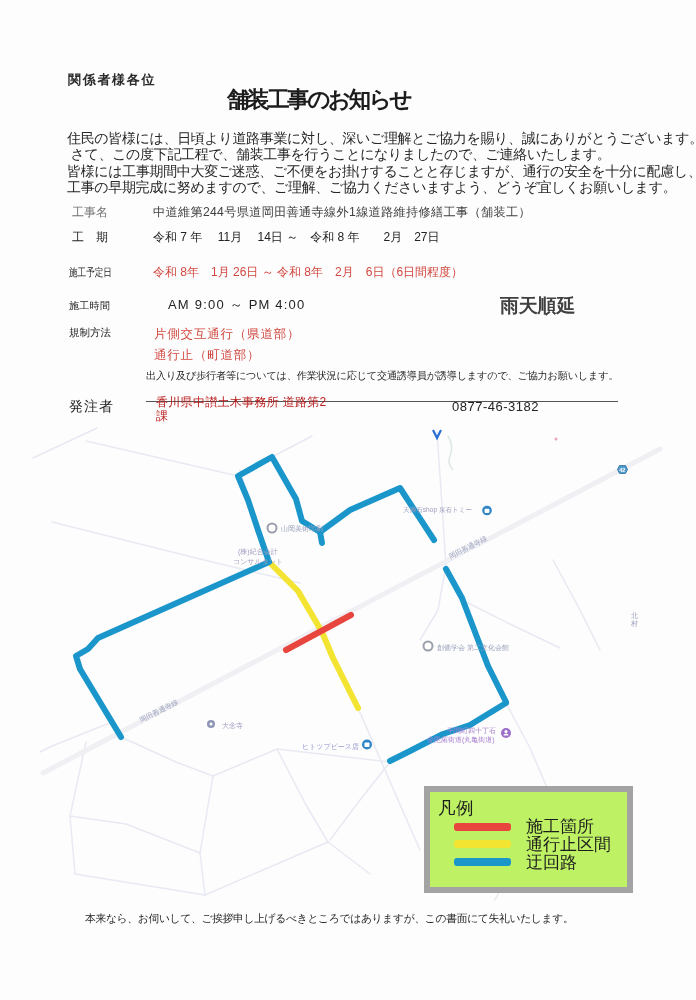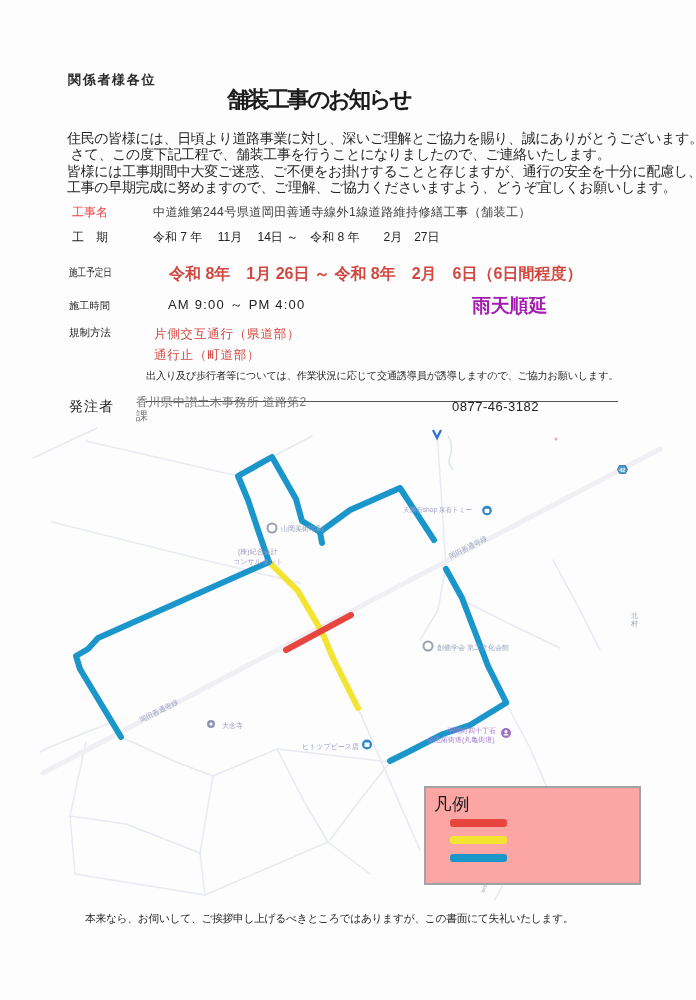--- a/index.html
+++ b/index.html
@@ -14,43 +14,43 @@
 <div class="abs" style="left:68px;top:71px;font-size:13px;font-weight:bold;letter-spacing:1.7px;color:#2a2a2a;">関係者様各位</div>
 <div class="abs" style="left:227px;top:84px;font-size:22.5px;font-weight:bold;letter-spacing:-2.4px;color:#1c1c1c;">舗装工事のお知らせ</div>
 
 <div class="abs" style="left:67px;top:130px;font-size:14px;line-height:16.4px;letter-spacing:-0.35px;color:#262626;">
 住民の皆様には、日頃より道路事業に対し、深いご理解とご協力を賜り、誠にありがとうございます。<br>
 &nbsp;さて、この度下記工程で、舗装工事を行うことになりましたので、ご連絡いたします。<br>
 皆様には工事期間中大変ご迷惑、ご不便をお掛けすることと存じますが、通行の安全を十分に配慮し、<br>
 工事の早期完成に努めますので、ご理解、ご協力くださいますよう、どうぞ宜しくお願いします。
 </div>
 
-<div class="abs" style="left:72px;top:204px;font-size:12px;color:#ef4444;">工事名</div>
+<div class="abs" style="left:72px;top:204px;font-size:12px;color:#737373;">工事名</div>
 <div class="abs" style="left:153px;top:204px;font-size:12.2px;letter-spacing:0.3px;color:#404040;">中道維第244号県道岡田善通寺線外1線道路維持修繕工事（舗装工）</div>
 
 <div class="abs" style="left:72px;top:229px;font-size:12px;color:#1f1f1f;">工　期</div>
 <div class="abs" style="left:153px;top:229px;font-size:12px;color:#232323;">令和 7 年　 11月　 14日 ～　令和 8 年　　2月　27日</div>
 
 <div class="abs" style="left:69px;top:265px;font-size:11px;transform:scaleX(0.78);transform-origin:left top;color:#1f1f1f;">施工予定日</div>
-<div class="abs red" style="left:169px;top:264px;font-size:16px;font-weight:bold;">令和 8年　1月 26日 ～ 令和 8年　2月　6日（6日間程度）</div>
+<div class="abs red" style="left:153px;top:264px;font-size:12px;">令和 8年　1月 26日 ～ 令和 8年　2月　6日（6日間程度）</div>
 
 <div class="abs" style="left:69px;top:299px;font-size:10px;letter-spacing:0.3px;color:#1f1f1f;">施工時間</div>
 <div class="abs" style="left:156px;top:296px;font-size:13px;letter-spacing:1.2px;color:#232323;margin-left:12px;">AM  9:00 ～ PM  4:00</div>
 
 <div class="abs" style="left:69px;top:326px;font-size:10.5px;color:#1f1f1f;">規制方法</div>
 <div class="abs red" style="left:154px;top:326px;font-size:12.5px;letter-spacing:0.8px;">片側交互通行（県道部）</div>
 <div class="abs red" style="left:154px;top:347px;font-size:12.5px;letter-spacing:0.8px;text-align:center;">通行止（町道部）</div>
 
 <div class="abs" style="left:146px;top:369px;font-size:10.2px;letter-spacing:-0.25px;color:#262626;border-bottom:1px solid #555;padding-bottom:18px;">出入り及び歩行者等については、作業状況に応じて交通誘導員が誘導しますので、ご協力お願いします。</div>
 
 <div class="abs" style="left:69px;top:398px;font-size:14px;letter-spacing:1px;color:#1f1f1f;">発注者</div>
-<div class="abs" style="left:136px;top:396px;font-size:12px;line-height:13.5px;letter-spacing:0.3px;color:#737373;white-space:normal;width:177px;">香川県中讃土木事務所 道路第2課</div>
+<div class="abs" style="left:156px;top:396px;font-size:12px;line-height:13.5px;letter-spacing:0.3px;color:#b91c1c;white-space:normal;width:177px;">香川県中讃土木事務所 道路第2課</div>
 <div class="abs" style="left:452px;top:399px;font-size:13px;letter-spacing:0.5px;color:#232323;">0877-46-3182</div>
 
-<div class="abs" style="left:472px;top:293px;font-size:19px;font-weight:bold;letter-spacing:-0.2px;color:#a21caf;">雨天順延</div>
+<div class="abs" style="left:500px;top:293px;font-size:19px;font-weight:bold;letter-spacing:-0.2px;color:#404040;">雨天順延</div>
 
 <svg class="abs" style="left:0;top:0;" width="696" height="1000" viewBox="0 0 696 1000">
   <g stroke-linecap="round" stroke-linejoin="round" fill="none">
 
     <g stroke="#e8eaf3" stroke-width="1.5">
       <path d="M33,458 L97,428"></path>
       <path d="M86,441 L238,476"></path>
       <path d="M272,457 L312,436"></path>
       <path d="M52,522 L196,558 L300,583"></path>
       <path d="M437,432 L446,565"></path>
@@ -124,20 +124,21 @@
 
     <path d="M433,430 L437,438 L441,430" stroke="#2a6fd4" stroke-width="2.2" fill="none"></path>
     <circle cx="556" cy="439" r="1.5" fill="#e9a7c0"></circle>
     <path d="M448,436 q6,10 2,20 q-3,8 3,14" stroke="#dde8e2" stroke-width="1.5" fill="none"></path>
 
     <path d="M619.5,465.5 L625.5,465.5 L627.5,469.5 L625.5,473.5 L619.5,473.5 L617.5,469.5 Z" fill="#4f9bcd" stroke="#2e6f9e" stroke-width="0.8"></path>
     <text x="619.2" y="471.8" font-family="Liberation Sans, sans-serif" font-size="5.5" font-weight="bold" fill="#fff">42</text>
   </g>
 </svg>
 
-<div class="abs" style="left:424px;top:786px;width:197px;height:95px;border:2px solid #a3a3a3;background:#fca5a5;padding-left:16px;">
+<div class="abs" style="left:424px;top:786px;width:197px;height:95px;border:6px solid #a3a3a3;background:#bef264;">
   <div style="position:absolute;left:8px;top:4px;font-size:17.5px;letter-spacing:0.5px;color:#1c1c1c;">凡例</div>
   <div style="position:absolute;left:24px;top:31px;width:57px;height:7.5px;background:#e8453f;border-radius:3px;"></div>
   <div style="position:absolute;left:24px;top:48px;width:57px;height:7.5px;background:#f2e431;border-radius:3px;"></div>
   <div style="position:absolute;left:24px;top:66px;width:57px;height:7.5px;background:#1b96cb;border-radius:3px;"></div>
+  <div style="position:absolute;left:96px;top:26px;font-size:17px;line-height:17.8px;color:#1c1c1c;">施工箇所<br>通行止区間<br>迂回路</div>
 </div>
 
 <div class="abs" style="left:85px;top:912px;font-size:10.8px;letter-spacing:-0.35px;color:#262626;">本来なら、お伺いして、ご挨拶申し上げるべきところではありますが、この書面にて失礼いたします。</div>
 
 </body></html>

